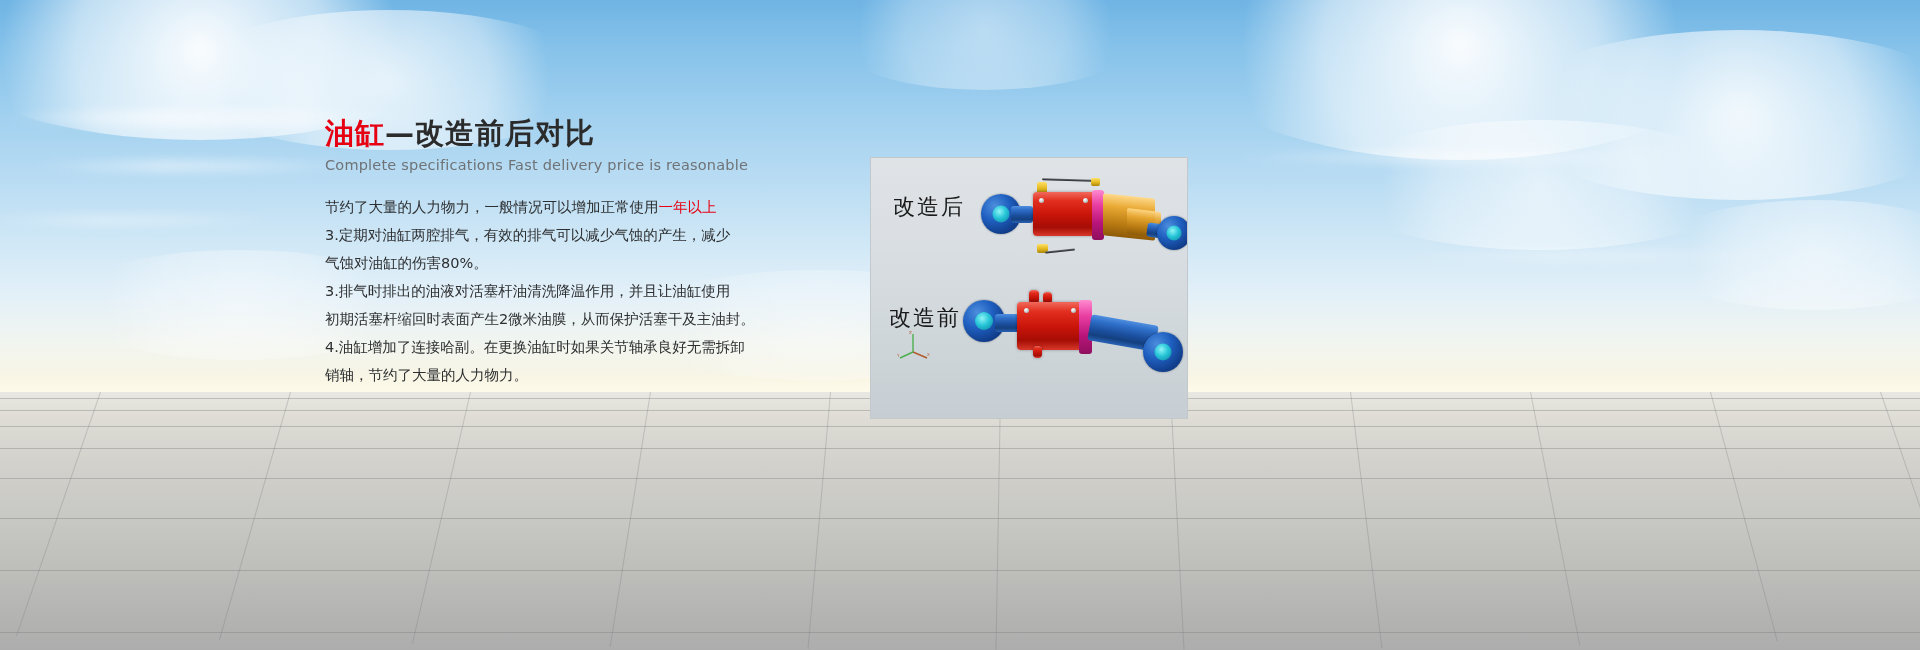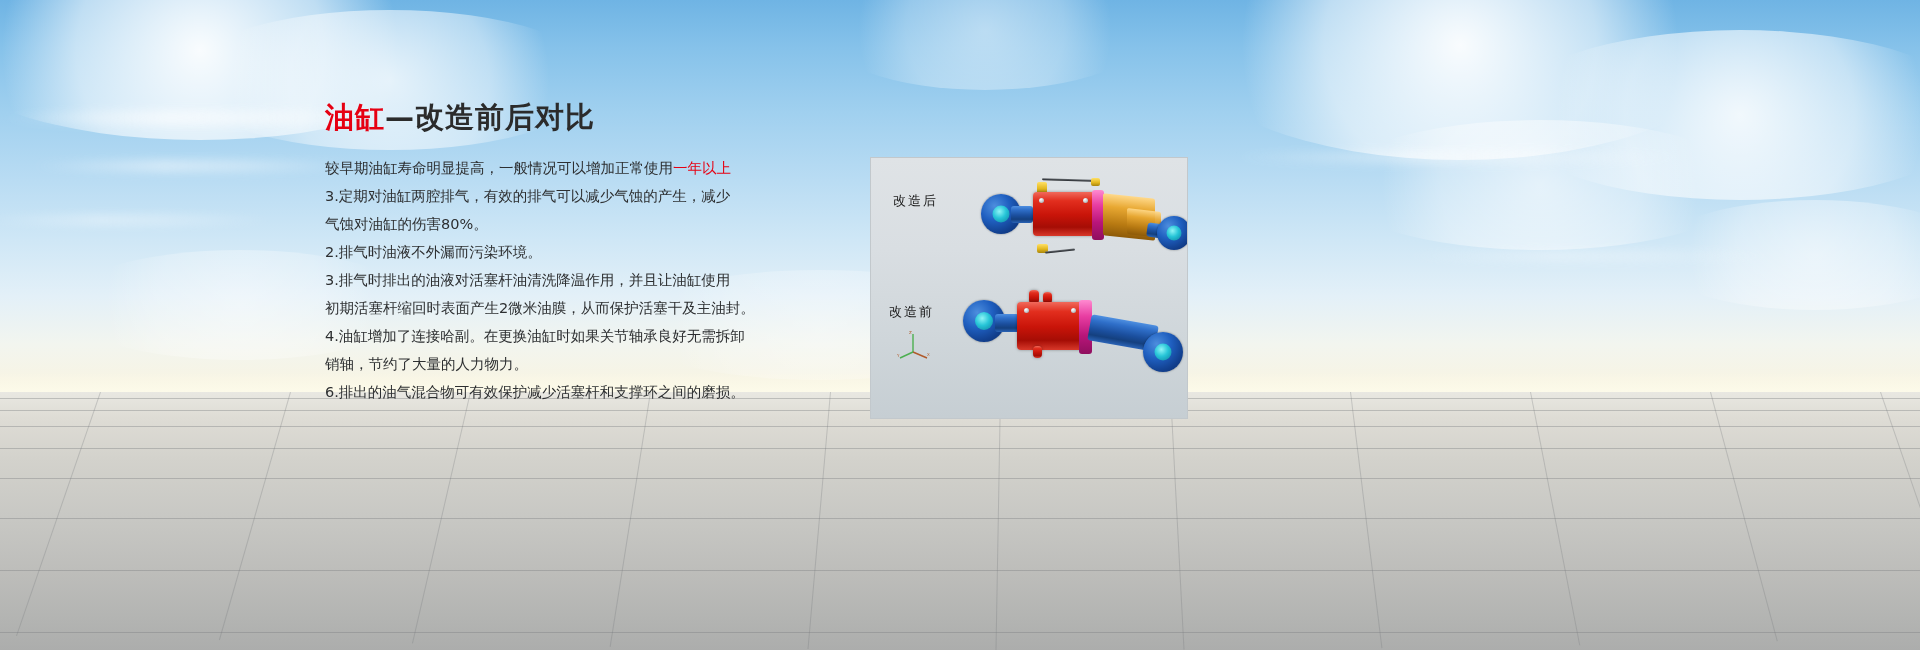--- a/index.html
+++ b/index.html
@@ -93,20 +93,21 @@
     left: 325px; top: 100px;
     width: 560px;
   }
   .headline {
     font-size: 29px;
     font-weight: bold;
     letter-spacing: 1px;
     color: #2b2b2b;
     line-height: 34px;
     white-space: nowrap;
+    margin-top: 16px;
   }
   .headline .hl-red { color: #e60012; }
   .subtitle {
     margin-top: 7px;
     font-size: 14.5px;
     color: #6f7376;
     letter-spacing: 0.2px;
     white-space: nowrap;
   }
   .body-list {
@@ -125,21 +126,21 @@
     position: absolute;
     left: 870px; top: 157px;
     width: 318px; height: 262px;
     background: linear-gradient(to bottom, #dfe3e6 0%, #d9dee2 35%, #cfd6da 70%, #c6ced3 100%);
     border: 1px solid #c2c8cc;
     overflow: hidden;
   }
   .cyl-label {
     position: absolute;
     font-family: "DejaVu Serif", "Liberation Serif", serif;
-    font-size: 13px;
+    font-size: 22px;
     color: #1a1a1a;
     letter-spacing: 2px;
     white-space: nowrap;
   }
   .lbl-after  { left: 22px; top: 34px; }
   .lbl-before { left: 18px; top: 145px; }
 
   .axis-mark { position: absolute; left: 26px; top: 172px; }
 
   
@@ -242,31 +243,30 @@
     <div class="vline" style="left:1710px; transform: rotate(-15deg);"></div>
     <div class="vline" style="left:1880px; transform: rotate(-19deg);"></div>
   </div>
 
   <div class="content">
 
     <div class="headline">
       <span class="hl-red">油缸</span><span>—改造前后对比</span>
     </div>
 
+    <div class="subtitle">Complete specifications Fast delivery price is reasonable</div>
 
     <div class="body-list">
-      <div class="body-line"><span>较早期油缸寿命明显提高，一般情况可以增加正常使用</span><span class="accent">一年以上</span></div>
+      <div class="body-line"><span>节约了大量的人力物力，一般情况可以增加正常使用</span><span class="accent">一年以上</span></div>
       <div class="body-line">3.定期对油缸两腔排气，有效的排气可以减少气蚀的产生，减少</div>
       <div class="body-line">气蚀对油缸的伤害80%。</div>
-      <div class="body-line">2.排气时油液不外漏而污染环境。</div>
       <div class="body-line">3.排气时排出的油液对活塞杆油清洗降温作用，并且让油缸使用</div>
       <div class="body-line">初期活塞杆缩回时表面产生2微米油膜，从而保护活塞干及主油封。</div>
       <div class="body-line">4.油缸增加了连接哈副。在更换油缸时如果关节轴承良好无需拆卸</div>
       <div class="body-line">销轴，节约了大量的人力物力。</div>
-      <div class="body-line">6.排出的油气混合物可有效保护减少活塞杆和支撑环之间的磨损。</div>
     </div>
   </div>
 
   <div class="panel">
 
     <div class="cyl-label lbl-after">改造后</div>
     <div class="cyl-label lbl-before">改造前</div>
 
     <svg class="axis-mark" width="34" height="30" viewBox="0 0 34 30">
       <line x1="16" y1="22" x2="16" y2="4" stroke="#4caf50" stroke-width="1.4"></line>

